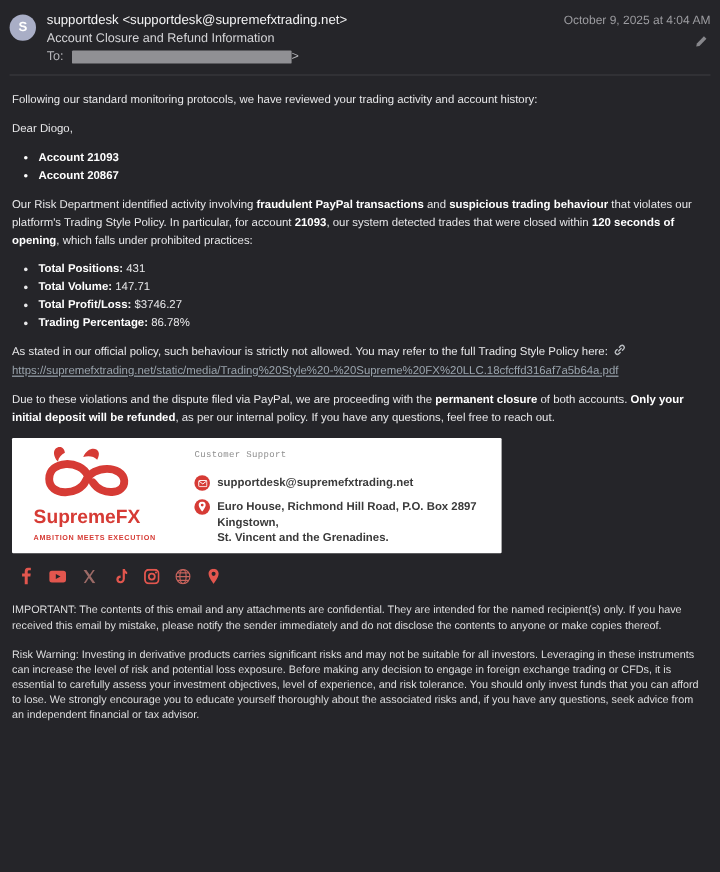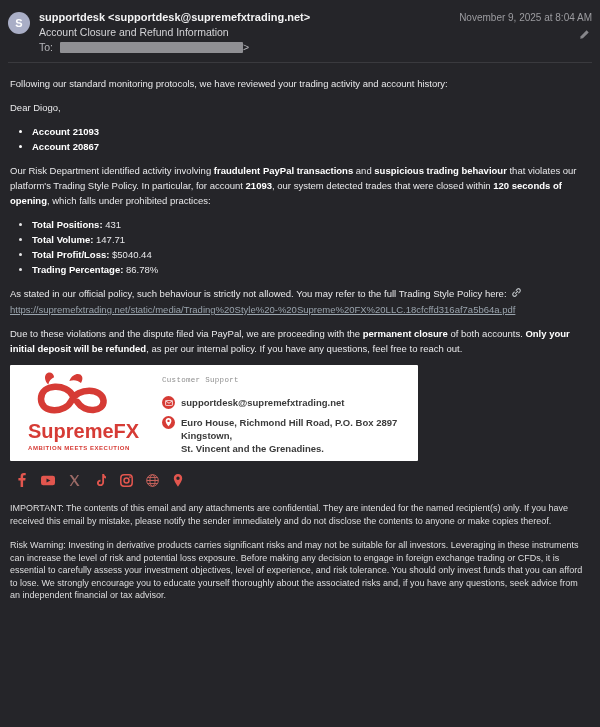--- a/index.html
+++ b/index.html
@@ -12,21 +12,21 @@
   }
   
   .header { display:flex; justify-content:space-between; padding:10px 8px 0 8px; }
   .header-left { display:flex; }
   .avatar {
     width:22px; height:22px; border-radius:50%; background:#a9aec6;
     color:#fff; font-size:11px; font-weight:bold;
     display:flex; align-items:center; justify-content:center;
     margin-right:9px; margin-top:2px; flex:none;
   }
-  .sender  { font-size:11px; font-weight:bold; color:#f3f3f4; line-height:15px; }
+  .sender  { font-size:11px; font-weight:normal; color:#f3f3f4; line-height:15px; }
   .subject { font-size:10.5px; color:#d4d4d7; line-height:15px; }
   .to-row  { font-size:10.5px; color:#b6b6ba; line-height:15px; display:flex; align-items:center; }
   .redacted{ display:inline-block; width:183px; height:11px; background:#909094; border-radius:1px; margin-left:7px; }
   .to-suffix{ color:#b6b6ba; }
   .header-meta { text-align:right; font-size:10px; color:#9c9ca0; line-height:15px; }
   .meta-line1 { display:flex; align-items:center; gap:6px; }
   .mailbox { margin-right:18px; display:inline-flex; align-items:center; gap:5px; }
   .meta-line2 { display:flex; justify-content:flex-end; margin-top:4px; padding-right:2px; }
   .divider { border-top:1px solid #3a3a3e; margin:7px 8px 0 8px; }
   
@@ -37,21 +37,21 @@
   .b { font-weight:bold; color:#ffffff; }
   a.policy-link { color:#9aa4ad; text-decoration:underline; }
   .linkicon { display:inline-block; vertical-align:-1px; margin-left:2px; }
   .signoff { margin-top:29px !important; margin-bottom:10px !important; }
   
   .sig-card {
     width:408px; height:96px; background:#ffffff; border-radius:1px;
     display:flex; align-items:center; padding-left:18px;
   }
   .logo-block { width:112px; flex:none; }
-  .brand   { font-size:20px; font-weight:bold; color:#d63b35; line-height:16px; margin-top:1px; }
+  .brand   { font-size:16px; font-weight:bold; color:#d63b35; line-height:16px; margin-top:1px; }
   .tagline { font-size:6px; font-weight:bold; color:#d63b35; letter-spacing:0.55px; margin-top:2px; }
   .contact-block { margin-left:22px; padding-top:2px; }
   .dept { font-size:7.5px; color:#8f8f8f; letter-spacing:0.3px; margin-bottom:8px;font-family:Liberation Mono, monospace; }
   .contact-row { display:flex; align-items:flex-start; gap:6px; margin-bottom:7px; }
   .contact-row:last-child { margin-bottom:0; }
   .cicon {
     width:13px; height:13px; border-radius:50%; background:#d63b35; flex:none;
     display:flex; align-items:center; justify-content:center; margin-top:0;
   }
   .ctext { font-size:9.5px; font-weight:bold; color:#3a3a3a; line-height:13px; }
@@ -75,21 +75,21 @@
         <div class="subject">Account Closure and Refund Information</div>
         <div class="to-row">
           <span>To:</span>
           <span class="redacted"></span>
           <span class="to-suffix">&gt;</span>
         </div>
       </div>
     </div>
     <div class="header-meta">
       <div class="meta-line1">
-        <span>November 9, 2025 at 8:04 AM</span>
+        <span>October 9, 2025 at 4:04 AM</span>
       </div>
       <div class="meta-line2">
         <span>
           <svg width="11" height="11" viewBox="0 0 12 12">
               <path d="M8.3 1.4 L10.6 3.7 L4.2 10.1 L1.3 10.7 L1.9 7.8 Z" fill="#87878b"></path>
             </svg>
         </span>
       </div>
     </div>
   </div>
@@ -103,21 +103,21 @@
     <ul>
       <li class="b">Account 21093</li>
       <li class="b">Account 20867</li>
     </ul>
 
     <p><span>Our Risk Department identified activity involving </span><span class="b">fraudulent PayPal transactions</span><span> and </span><span class="b">suspicious trading behaviour</span><span> that violates our platform's Trading Style Policy. In particular, for account </span><span class="b">21093</span><span>, our system detected trades that were closed within </span><span class="b">120 seconds of opening</span><span>, which falls under prohibited practices:</span></p>
 
     <ul>
       <li><span class="b">Total Positions:</span><span> 431</span></li>
       <li><span class="b">Total Volume:</span><span> 147.71</span></li>
-      <li><span class="b">Total Profit/Loss:</span><span> $5040.44</span></li>
+      <li><span class="b">Total Profit/Loss:</span><span> $3746.27</span></li>
       <li><span class="b">Trading Percentage:</span><span> 86.78%</span></li>
     </ul>
 
     <p><span>As stated in our official policy, such behaviour is strictly not allowed. You may refer to the full Trading Style Policy here: </span><span class="linkicon"><svg width="11" height="11" viewBox="0 0 14 14">
             <g stroke="#b9bdc1" stroke-width="1.5" fill="none" stroke-linecap="round">
               <path d="M5.8 8.2 L8.4 5.6"></path>
               <path d="M6.6 4.2 L8.2 2.6 a2.3 2.3 0 0 1 3.2 3.2 L9.8 7.4"></path>
               <path d="M7.4 9.8 L5.8 11.4 a2.3 2.3 0 0 1 -3.2 -3.2 L4.2 6.6"></path>
             </g>
           </svg></span><br>

